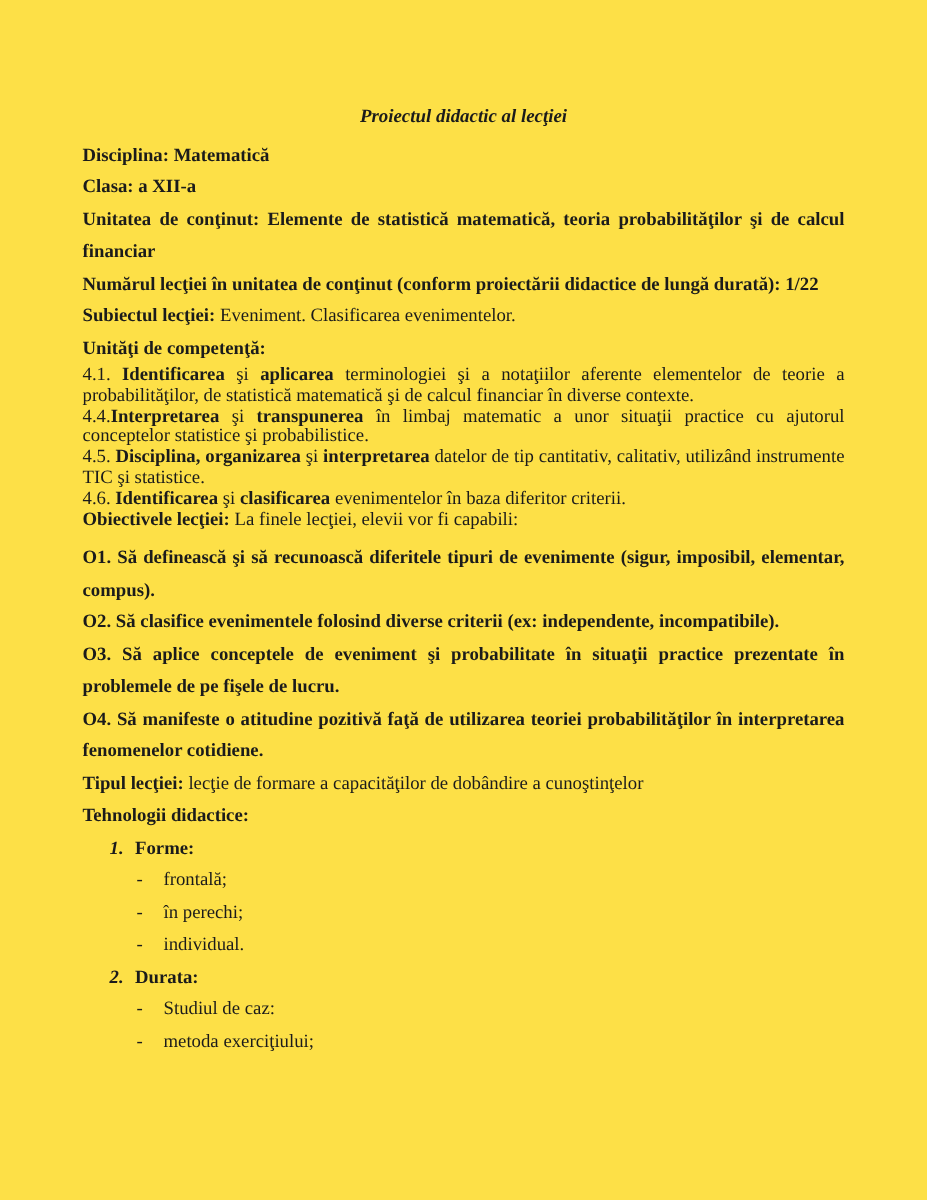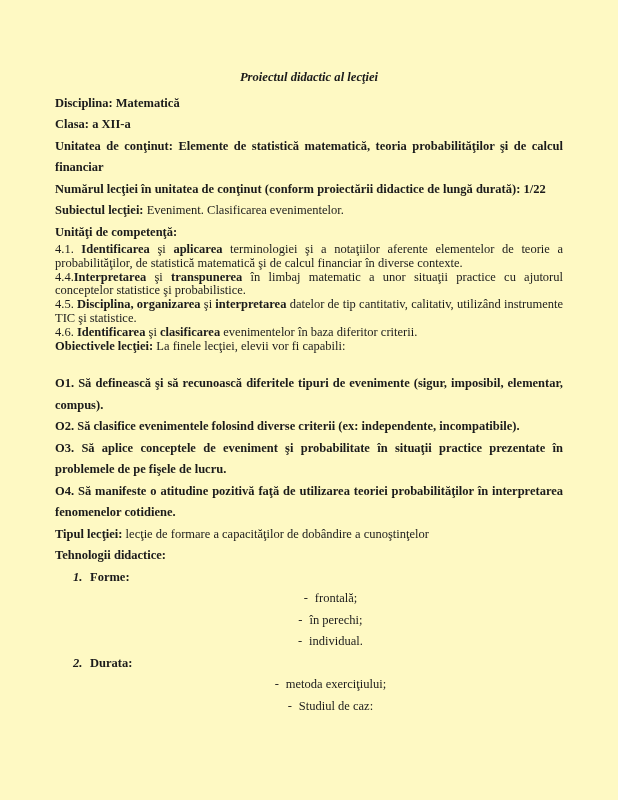--- a/index.html
+++ b/index.html
@@ -1,21 +1,21 @@
 <!DOCTYPE html>
 <html><head>
 <meta charset="utf-8">
 <style>
   html, body { margin: 0; padding: 0; background: #ffffff; }
   .page {
     position: relative;
     width: 618px;
     height: 800px;
     margin: 0 auto;
-    background: #fef9c3;
+    background: #fde047;
     box-sizing: border-box;
     padding: 67px 55px 0 55px;
     font-family: "Liberation Serif", "DejaVu Serif", serif;
     font-size: 12.5px;
     color: #1b1b1b;
     overflow: hidden;
   }
   .doc-title {
     margin: 0 0 4px 0;
     text-align: center;
@@ -23,23 +23,23 @@
     font-weight: bold;
     font-style: italic;
     line-height: 21.5px;
   }
   .para {
     margin: 0;
     line-height: 21.5px;
     text-align: justify;
   }
   .para.single { line-height: 13.8px; }
-  .para.obj-first { margin-top: 20px; }
+  .para.obj-first { margin-top: 8px; }
   .li-num  { padding-left: 18px; text-align: left; }
-  .li-dash { padding-left: 36px; text-align: center; font-family: Liberation Serif, serif; }
+  .li-dash { padding-left: 36px; text-align: left; font-family: Liberation Serif, serif; }
   .li-num  .marker { display: inline-block; width: 17px; font-weight: bold; font-style: italic; }
   .li-dash .marker { display: inline-block; width: 18px; }
   .s-bi { font-weight: bold; }
   .s-b  { font-weight: bold; }
   .s-i  { font-style: italic; }
   .s-red { color: #e60000; }
 </style>
 </head>
 <body>
 
@@ -61,16 +61,16 @@
       <p class="para"><span class="s-bi">O2. Să clasifice evenimentele folosind diverse criterii (ex: independente, incompatibile).</span></p>
       <p class="para"><span class="s-bi">O3. Să aplice conceptele de eveniment şi probabilitate în situaţii practice prezentate în problemele de pe fişele de lucru.</span></p>
       <p class="para"><span class="s-bi">O4. Să manifeste o atitudine pozitivă faţă de utilizarea teoriei probabilităţilor în interpretarea fenomenelor cotidiene.</span></p>
       <p class="para"><span class="s-bi">Tipul lecţiei: </span><span>lecţie de formare a capacităţilor de dobândire a cunoştinţelor</span></p>
       <p class="para"><span class="s-bi">Tehnologii didactice:</span></p>
       <p class="para li-num"><span class="marker">1.</span><span class="s-bi">Forme:</span></p>
       <p class="para li-dash"><span class="marker">-</span><span>frontală;</span></p>
       <p class="para li-dash"><span class="marker">-</span><span>în perechi;</span></p>
       <p class="para li-dash"><span class="marker">-</span><span>individual.</span></p>
       <p class="para li-num"><span class="marker">2.</span><span class="s-bi">Durata:</span></p>
+      <p class="para li-dash"><span class="marker">-</span><span>Studiul de caz:</span></p>
       <p class="para li-dash"><span class="marker">-</span><span>metoda exerciţiului;</span></p>
-      <p class="para li-dash"><span class="marker">-</span><span>Studiul de caz:</span></p>
     </div>
 </div>
 
 </body></html>

